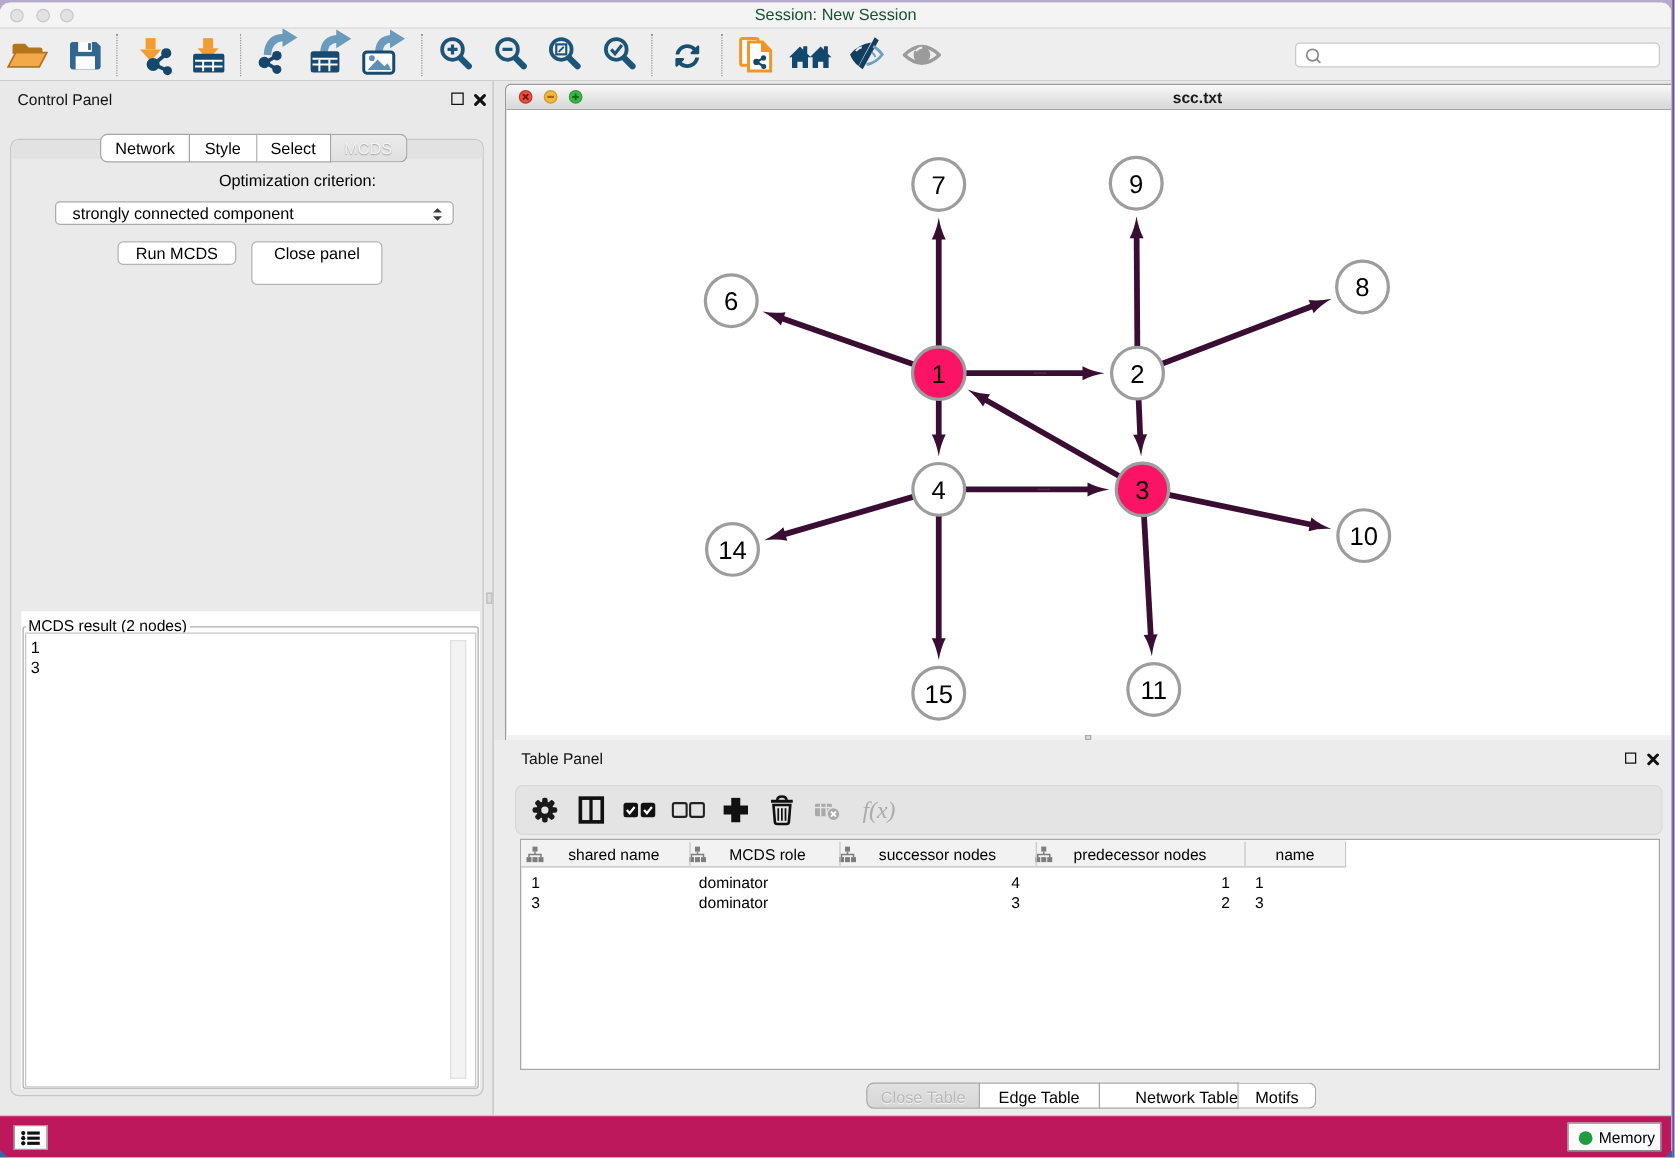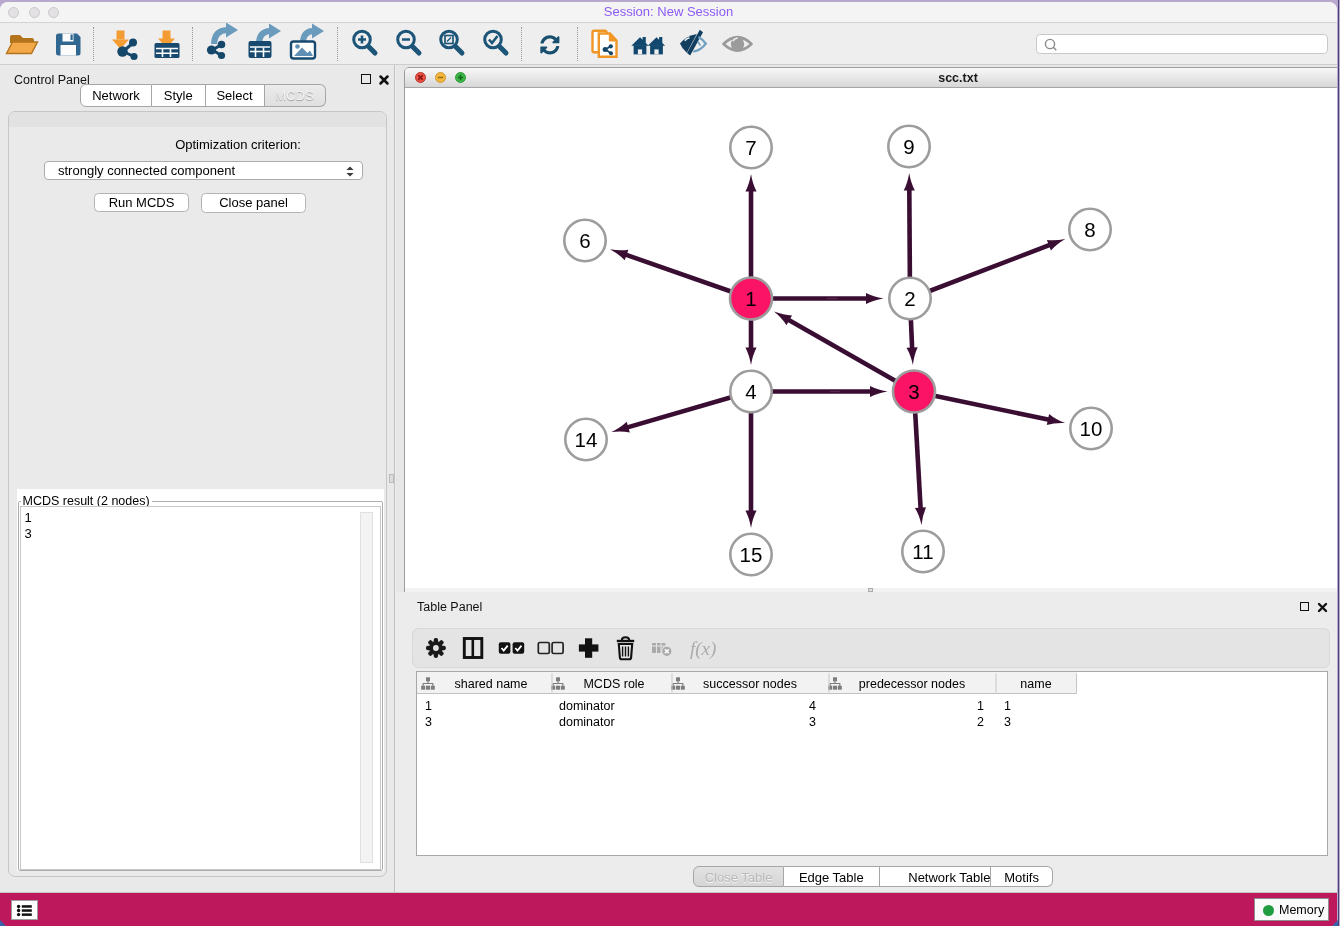--- a/index.html
+++ b/index.html
@@ -3,21 +3,21 @@
 <meta charset="utf-8">
 <style>
 * { margin:0; padding:0; box-sizing:border-box; }
 html,body { width:1340px; height:926px; overflow:hidden; }
 body { background:#b9a8ce; font-family:"Liberation Sans",sans-serif; position:relative; }
 #app { position:absolute; left:0; top:2px; width:1337px; height:924px; background:#ececec; border-radius:8px 8px 0 0; overflow:hidden; }
 #rightedge { position:absolute; right:0; top:0; width:8px; height:926px; }
 
 #titlebar { position:absolute; left:0; top:0; width:1337px; height:21px; background:#f5f4f5; border-bottom:1px solid #d6d3d6; }
 #titlebar .dot { position:absolute; top:5.3px; width:11px; height:11px; border-radius:50%; background:#e3e1e3; border:1px solid #cac8ca; }
-#titlebar .t { position:absolute; left:0; width:100%; text-align:center; font-size:13px; color:#8b5cf6; line-height:20px; }
+#titlebar .t { position:absolute; left:0; width:100%; text-align:center; font-size:13px; color:#14532d; line-height:20px; }
 
 #toolbar { position:absolute; left:0; top:21px; width:1337px; height:42px; background:#efeeef; border-bottom:1px solid #cecdce; }
 .tsep { position:absolute; top:4px; height:34px; width:0; border-left:1px dotted #999; }
 
 #cpanel { position:absolute; left:0; top:63px; width:395px; height:827px; background:#e9e9e9; border-right:1px solid #c2c2c2; }
 
 #desktop { position:absolute; left:396px; top:63px; width:941px; height:529px; background:#e7e7e7; }
 
 #netwin { position:absolute; left:404px; top:64.5px; width:1108px; height:526px; background:#fff; border:1px solid #9b9b9b; border-radius:5px 5px 0 0; }
 #nettitle { position:absolute; left:0; top:0; width:100%; height:20px; background:linear-gradient(#f8f8f8,#d7d7d7); border-bottom:1px solid #a5a5a5; border-radius:4px 4px 0 0; }
@@ -173,35 +173,35 @@
   </div>
   <div id="desktop"></div>
   <div id="cpanel">
     <div class="hbtn" style="left:14px;top:8px;">Control Panel</div>
     <div style="position:absolute;left:361px;top:9px;width:9.5px;height:9.5px;border:1.8px solid #111;"></div>
     <svg width="12" height="12" style="position:absolute;left:377.5px;top:8.5px">
         <path d="M2.5,2.5 L9.5,9.5 M9.5,2.5 L2.5,9.5" stroke="#111" stroke-width="2.5" stroke-linecap="round"></path>
       </svg>
     <div style="position:absolute;left:8px;top:46px;width:379px;height:766px;border:1px solid #c6c6c6;border-radius:7px;background:#eaeaea;"></div>
     <div style="position:absolute;left:9px;top:47px;width:377px;height:15px;background:#e2e2e2;border-radius:6px 6px 0 0;"></div>
-    <div class="tabseg" style="left:80px;top:19px;height:22.5px;">
+    <div class="tabseg" style="left:80px;top:42px;height:22.5px;">
       <div style="width:72px;">Network</div>
       <div style="width:53.5px;">Style</div>
       <div style="width:59px;">Select</div>
       <div style="width:61px;background:linear-gradient(#ebebeb,#e0e0e0);color:#f2f2f2;text-shadow:0 1px 1px #9e9e9e;">MCDS</div>
     </div>
     <div style="position:absolute;left:0;top:72px;width:476px;text-align:center;font-size:13px;color:#000;">Optimization criterion:</div>
     <div style="position:absolute;left:44px;top:96px;width:319px;height:18.5px;background:#fff;border:1px solid #ababab;border-radius:4px;font-size:13px;line-height:17px;padding-left:13px;">strongly connected component
       <svg width="10" height="11" style="position:absolute;right:7px;top:3.5px">
           <polygon points="5,0.5 8.6,4 1.4,4" fill="#3a3a3a"></polygon>
           <polygon points="5,10.5 8.6,7 1.4,7" fill="#3a3a3a"></polygon>
         </svg>
     </div>
     <div style="position:absolute;left:94px;top:128px;width:95px;height:18.5px;background:#fff;border:1px solid #b3b3b3;border-radius:4.5px;font-size:13px;line-height:17px;text-align:center;">Run MCDS</div>
-    <div style="position:absolute;left:201px;top:128px;width:105px;height:20px;background:#fff;border:1px solid #b3b3b3;border-radius:4.5px;font-size:13px;line-height:17px;text-align:center;">Close panel</div>
+    <div style="position:absolute;left:201px;top:128px;width:105px;height:35px;background:#fff;border:1px solid #b3b3b3;border-radius:4.5px;font-size:13px;line-height:17px;text-align:center;">Close panel</div>
     <div style="position:absolute;left:16.5px;top:423.5px;width:367px;height:382px;background:#fff;"></div>
     <fieldset style="position:absolute;left:17.5px;top:429px;width:365px;height:377px;border:1px solid #adadad;border-radius:2px;">
       <legend style="font-size:12.5px;padding:0 2px;margin-left:2px;">MCDS result (2 nodes)</legend>
     </fieldset>
     <div style="position:absolute;left:19.5px;top:440.5px;width:361px;height:364px;background:#fff;border:1px solid #c8c8c8;font-size:13px;line-height:16px;padding:3px 0 0 4px;">1<br>3
       <div style="position:absolute;right:7px;top:5px;width:13px;height:351px;background:#f3f3f3;border:1px solid #e0e0e0;"></div>
     </div>
   </div>
   <div id="netwin">
     <div id="nettitle">

